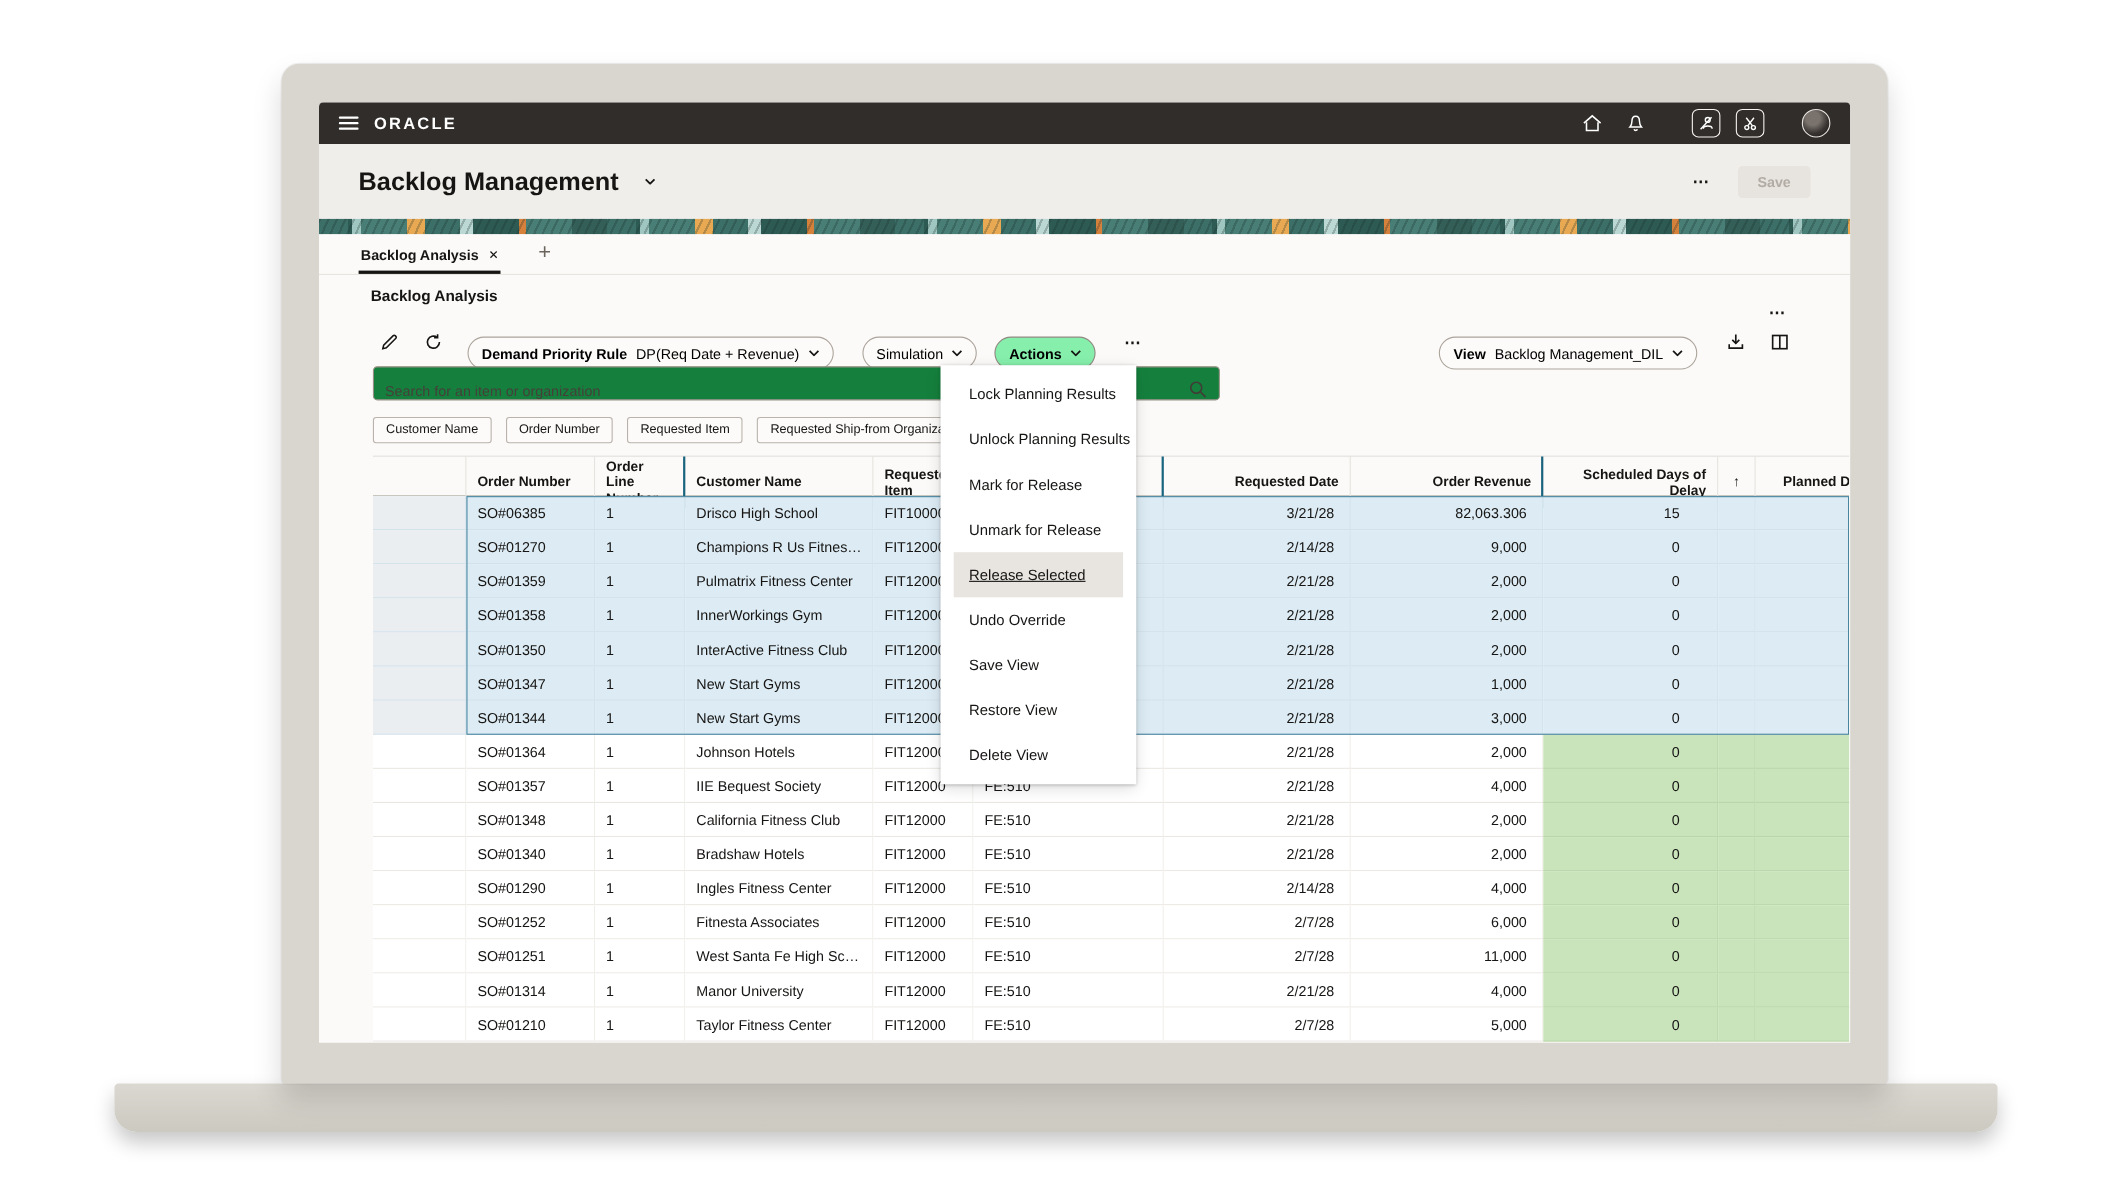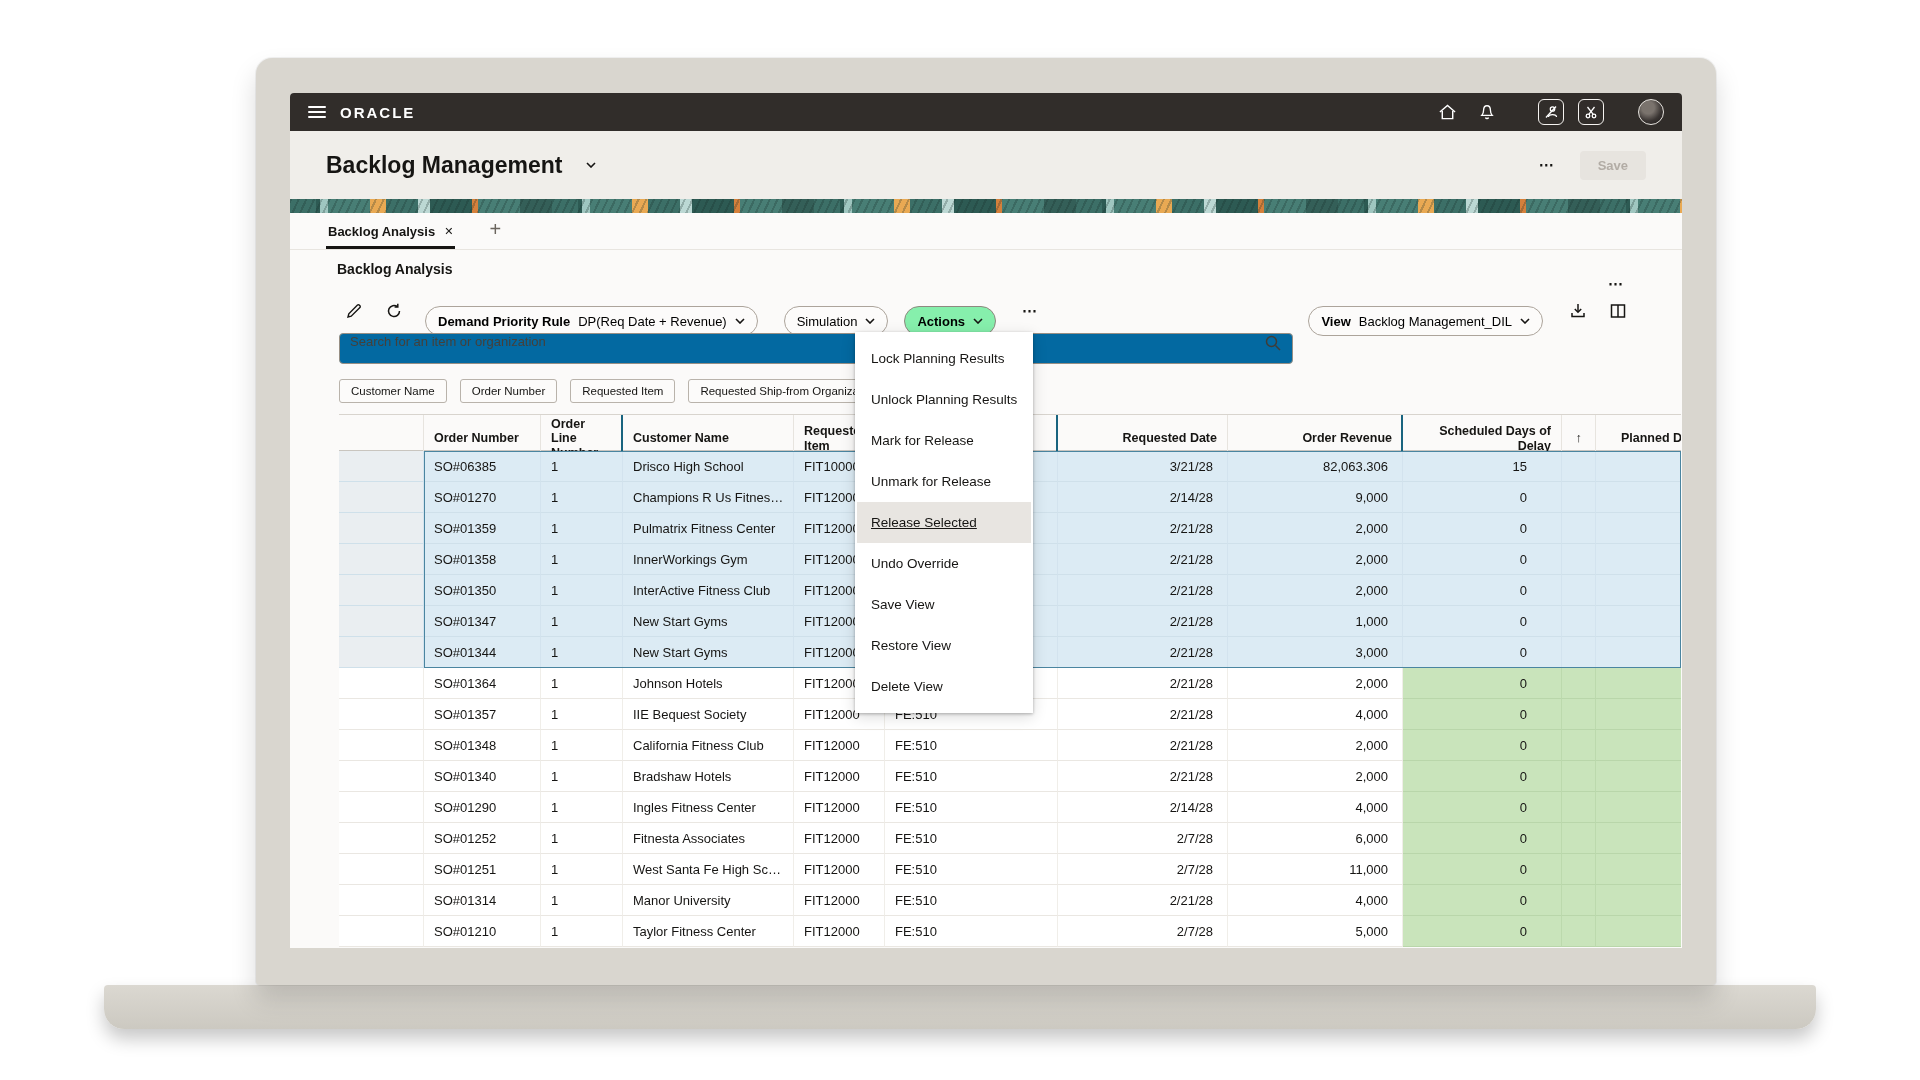--- a/index.html
+++ b/index.html
@@ -80,22 +80,22 @@
   .btn{ height:30px; display:inline-flex; align-items:center; gap:8px; background:#fcfbfa;
     border:1px solid #aca49b; border-radius:15px; padding:0 12px; font-size:13px; cursor:pointer; white-space:nowrap;margin-top:20px;}
   .btn b{ font-weight:700;}
   .btn .val{ font-weight:400;}
   .btn.active{ background:#86efac; border-color:#8f8880;}
   .chev{ width:10px; height:6px;}
   .toolbar .gap-s{ width:10px;} .toolbar .gap-m{ width:16px;}
   .toolbar .spacer{ flex:1;}
 
   
-  .searchbox{ position:absolute; left:49px; top:240px; width:954px; height:31px; background:#0369a1;
-    border:1px solid #978f85; border-radius:4px; display:flex; align-items:flex-start; padding:0 10px;}
+  .searchbox{ position:absolute; left:49px; top:240px; width:770px; height:31px; background:#15803d;
+    border:1px solid #978f85; border-radius:4px; display:flex; align-items:flex-end; padding:0 10px;}
   .searchbox input{ flex:1; border:none; outline:none; font-size:13px; color:#161513; background:transparent;
     font-family:"Liberation Sans",sans-serif;}
   .searchbox input::placeholder{ color:#45403a; opacity:1;}
 
   
   .chips{ position:absolute; left:49px; top:286px; display:flex; gap:13px;}
   .chip{ border:1px solid #b9b3ab; border-radius:3px; background:#fcfbfa; padding:5px 11px;
     font-size:11.5px; color:#161513; cursor:pointer; white-space:nowrap;}
 
   
@@ -115,21 +115,21 @@
   .td.c6,.td.c7{ padding-right:14px;}
   .trow.selected .td{ background:var(--selected-row-bg,#dcebf4); border-bottom-color:#cfe0ea; border-right-color:#d3e3ee;}
   .trow.selected .td.c0{ background:#eaeef1;}
   .trow.normal .td.c8, .trow.normal .td.c9, .trow.normal .td.c10{
     background:var(--delay-green,#c9e4bb); border-right-color:#bcd9ad; border-bottom-color:#b9d6aa;}
   .sel-outline{ position:absolute; left:85px; top:37px; width:1257px; height:217px;
     border:1.5px solid #4a85a0; pointer-events:none;}
 
   
   .menu{ position:absolute; left:565px; top:239px; width:178px; background:#fff; z-index:30;
-    box-shadow:0 1px 3px rgba(0,0,0,.28), 0 4px 14px rgba(0,0,0,.14); padding:6px 2px;}
+    box-shadow:0 1px 3px rgba(0,0,0,.28), 0 4px 14px rgba(0,0,0,.14); padding:6px 12px;}
   .menu-item{ height:41px; display:flex; align-items:center; padding:0 14px; font-size:13.5px; cursor:pointer; white-space:nowrap;}
   .menu-item.active{ background:#e8e5e1;text-decoration:underline;}
 
   svg{ display:block;}
 </style>
 </head>
 <body>
 
 <div class="laptop-base"></div>
 <div class="laptop-screen"></div>

